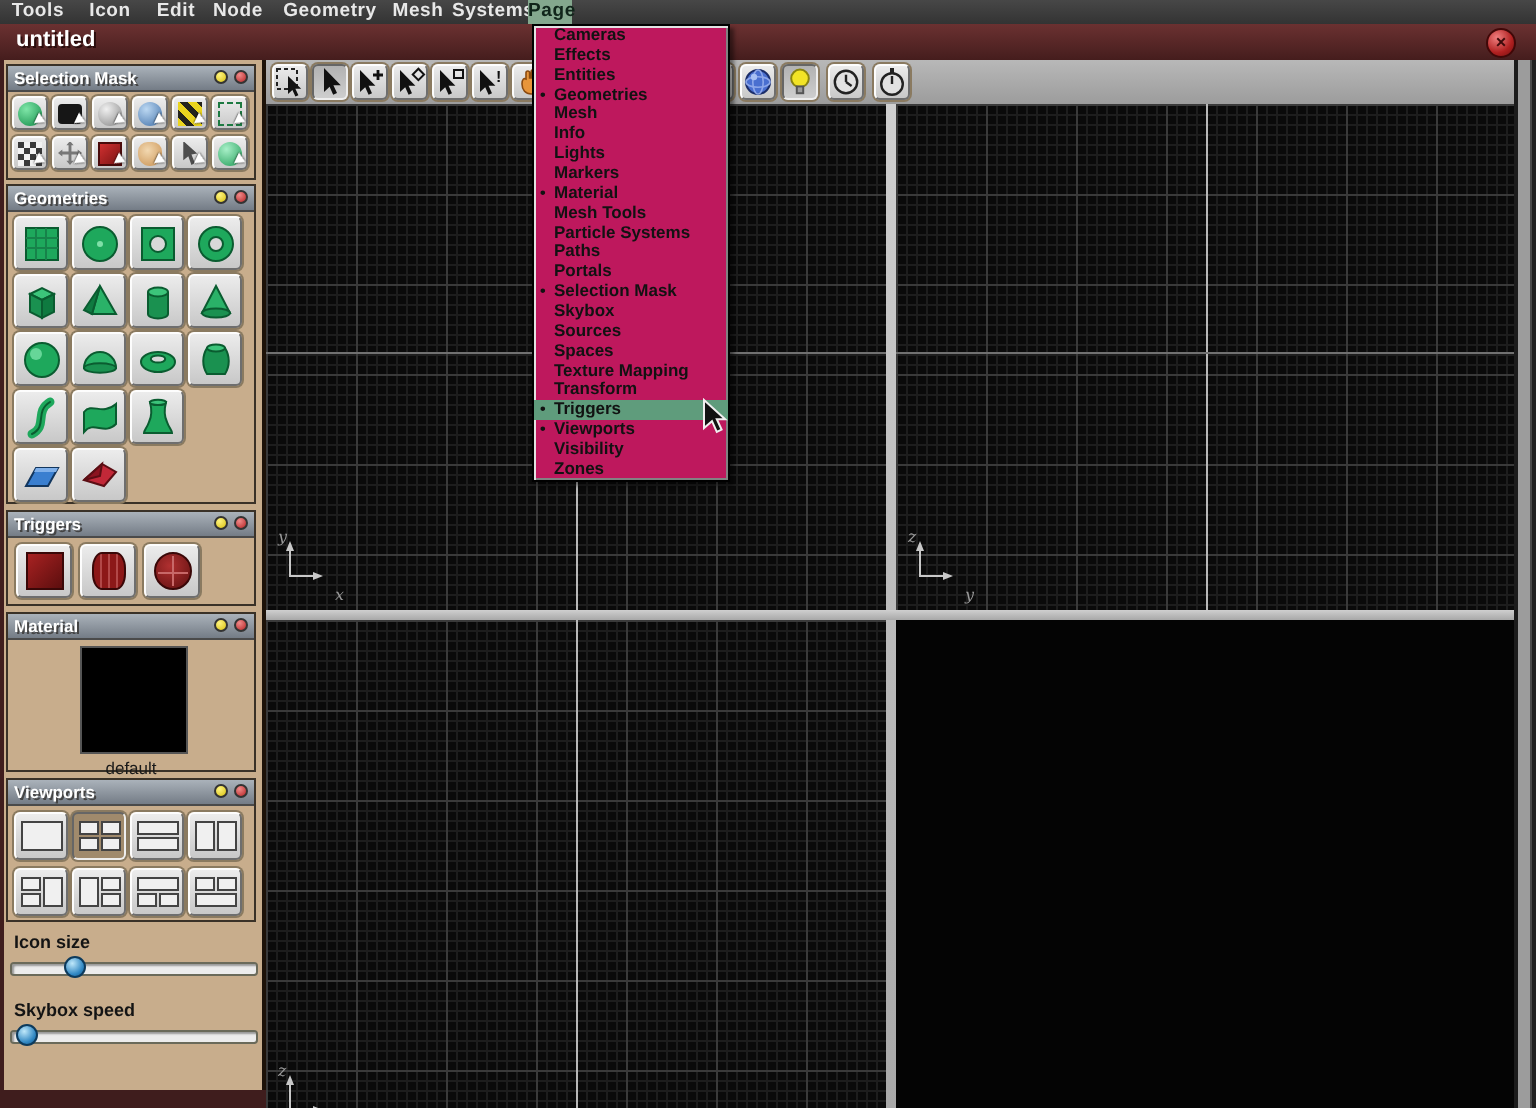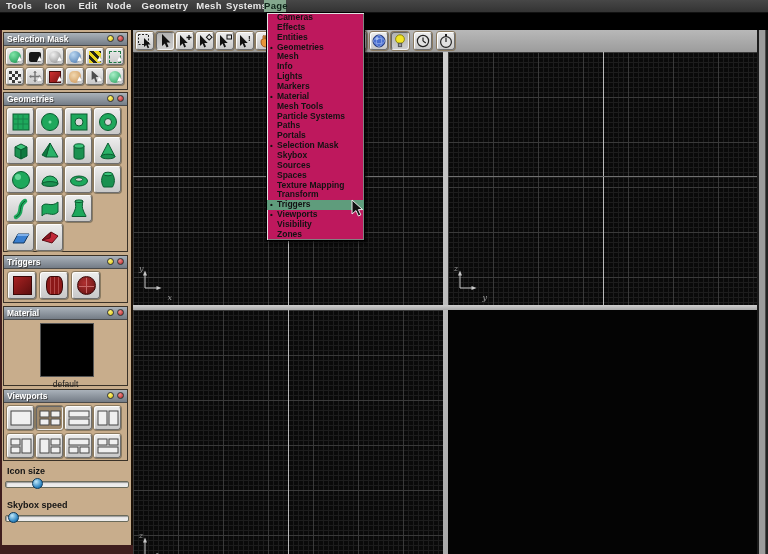--- a/index.html
+++ b/index.html
@@ -114,20 +114,24 @@
     <div class="mb-item" style="left:2px;width:34px">Tools</div>
     <div class="mb-item" style="left:36px;width:38px">Icon</div>
     <div class="mb-item" style="left:74px;width:28px">Edit</div>
     <div class="mb-item" style="left:102px;width:34px">Node</div>
     <div class="mb-item" style="left:136px;width:58px">Geometry</div>
     <div class="mb-item" style="left:194px;width:30px">Mesh</div>
     <div class="mb-item" style="left:226px;width:38px">Systems</div>
     <div class="mb-item active" style="left:264px;width:22px">Page</div>
   </div>
 
+  <div id="titlebar">
+    <span class="ttl">untitled</span>
+    <div id="closebtn">×</div>
+  </div>
 
   <div id="lframe"></div>
   <div id="bframe"></div>
 
   <div id="sidebar">
 
     <div class="panel" style="top:2px;height:58px;">
       <div class="phead">
         <span class="pt">Selection Mask</span>
         <span class="dot y"></span>

